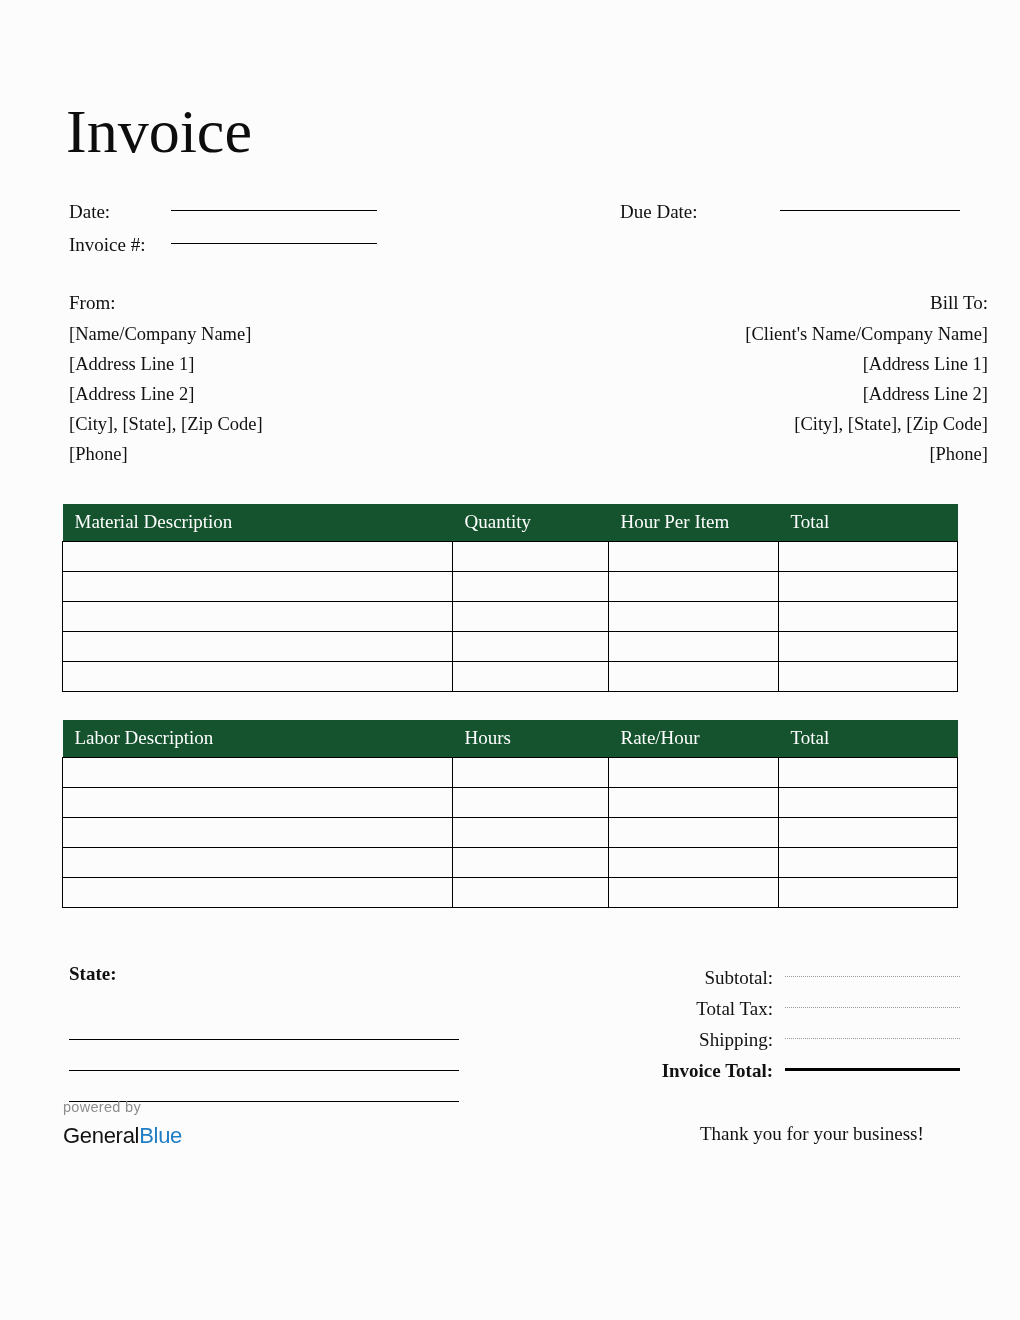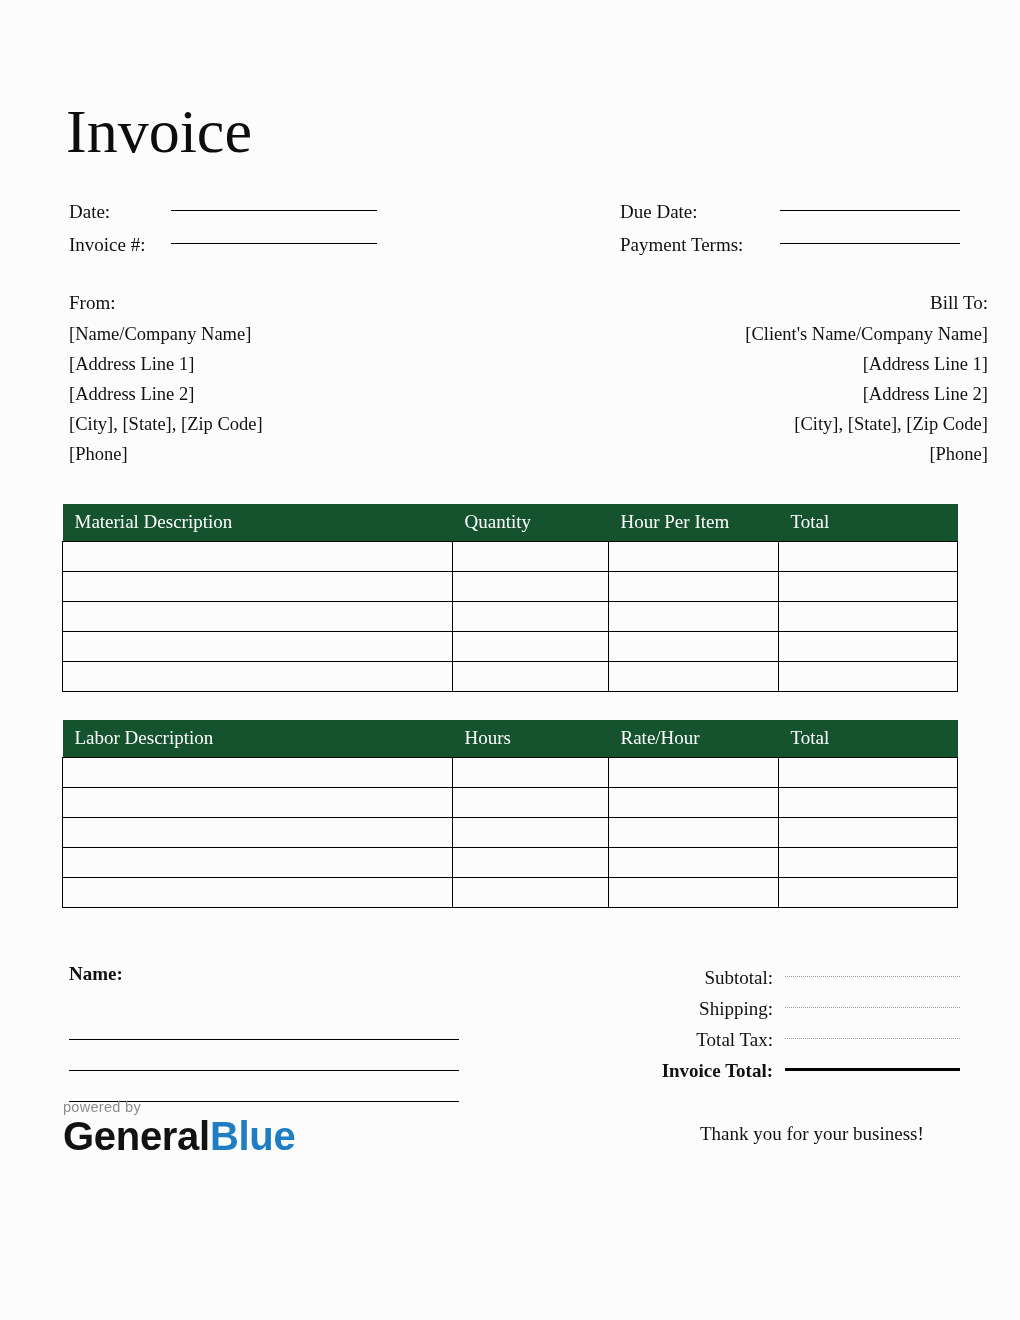--- a/index.html
+++ b/index.html
@@ -182,25 +182,24 @@
     top: 1098px;
     font-family: "Liberation Sans", "DejaVu Sans", sans-serif;
   }
   .brand-powered {
     font-size: 14.5px;
     color: #8d8d8d;
     letter-spacing: 0.3px;
     line-height: 18px;
   }
   .brand-name {
-    font-size: 40px;
+    font-size: 22px;
     line-height: 36px;
     letter-spacing: -0.3px;
     margin-top: 2px;
-    font-weight: bold;
   }
   .brand-general { color: #121212; }
   .brand-blue    { color: #1f7dc4; }
 
   .thanks {
     position: absolute;
     left: 700px;
     top: 1123px;
     font-size: 19px;
     white-space: nowrap;
@@ -220,24 +219,20 @@
     </div>
     <div class="meta-row r2">
       <span class="meta-label">Invoice #:</span>
       <span class="meta-rule"></span>
     </div>
   </div>
 
   <div class="meta-right">
     <div class="meta-row">
       <span class="meta-label">Due Date:</span>
-      <span class="meta-rule"></span>
-    </div>
-    <div class="meta-row">
-      <span class="meta-label">Payment Terms:</span>
       <span class="meta-rule"></span>
     </div>
   </div>
 
   <div class="addr addr-from">
     <div class="addr-head">From:</div>
     <div class="addr-line">[Name/Company Name]</div>
     <div class="addr-line">[Address Line 1]</div>
     <div class="addr-line">[Address Line 2]</div>
     <div class="addr-line">[City], [State], [Zip Code]</div>
@@ -347,37 +342,37 @@
         <td></td>
         <td></td>
         <td></td>
         <td></td>
       </tr>
 
     </tbody>
   </table>
 
   <div class="notes">
-    <div class="notes-title">Name:</div>
+    <div class="notes-title">State:</div>
     <div class="notes-line"></div>
     <div class="notes-line"></div>
     <div class="notes-line"></div>
   </div>
 
   <div class="totals">
     <div class="tot-row">
       <span class="tot-label">Subtotal:</span>
       <span class="tot-rule"></span>
     </div>
     <div class="tot-row">
+      <span class="tot-label">Total Tax:</span>
+      <span class="tot-rule"></span>
+    </div>
+    <div class="tot-row">
       <span class="tot-label">Shipping:</span>
-      <span class="tot-rule"></span>
-    </div>
-    <div class="tot-row">
-      <span class="tot-label">Total Tax:</span>
       <span class="tot-rule"></span>
     </div>
     <div class="tot-row grand">
       <span class="tot-label">Invoice Total:</span>
       <span class="tot-rule"></span>
     </div>
   </div>
 
   <div class="brand">
     <div class="brand-powered">powered by</div>

